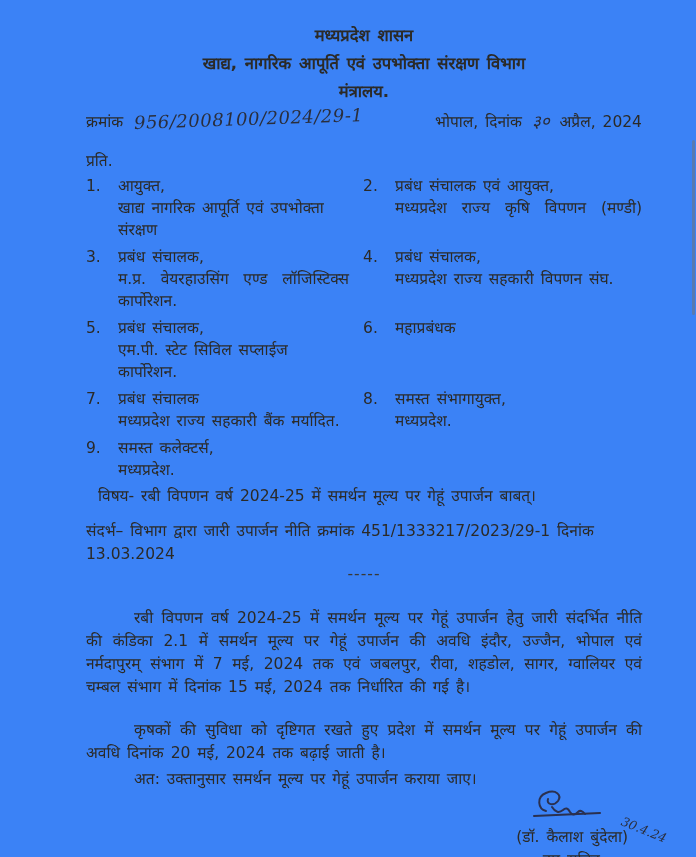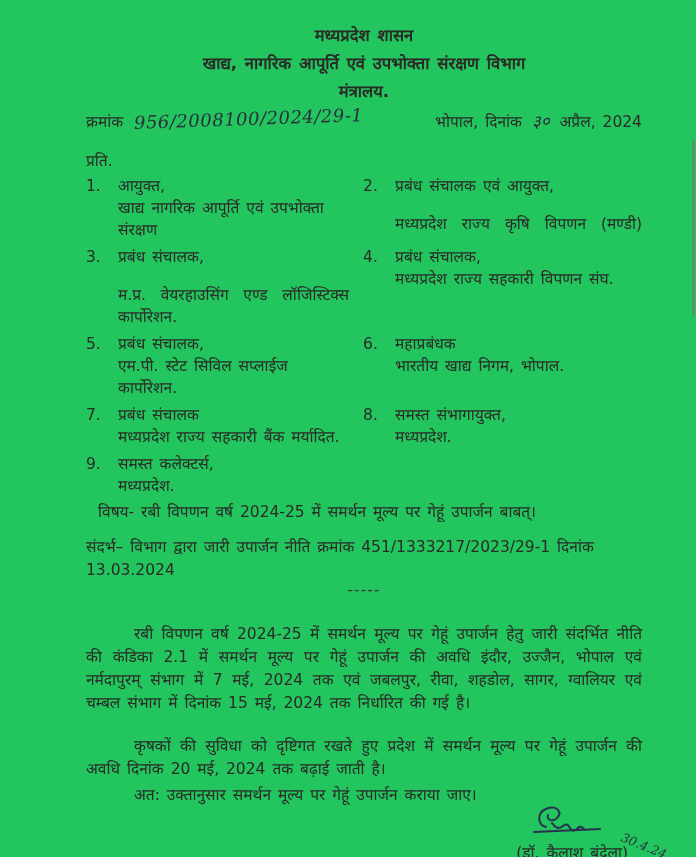--- a/index.html
+++ b/index.html
@@ -1,20 +1,20 @@
 <!DOCTYPE html>
 <html><head>
 <meta charset="utf-8">
 <style>
   html,body{margin:0;padding:0;background:#e8e6e2;}
   .page{
     position:relative;
     width:696px;height:857px;
     margin:0 auto;
-    background:#22c55e;
+    background:#3b82f6;
     color:#2b2a27;
     font-family:"DejaVu Sans",sans-serif;
     font-size:15.5px;
     line-height:22px;
     box-sizing:border-box;
     padding:22px 54px 14px 86px;
     overflow:hidden;
     word-spacing:2px;
   }
   .scan-streak{
@@ -39,21 +39,21 @@
   .recipients{
     display:grid;
     grid-template-columns:1fr 1.06fr;
     column-gap:14px;
     row-gap:5px;
     margin-top:2px;
   }
   .rcp{display:grid;grid-template-columns:32px 1fr;align-items:start;}
   .rcp .num{line-height:22px;}
   .rcp .ln{display:block;line-height:22px;}
-  .jl{text-align:justify;text-align-last:justify;margin-top:16px;}
+  .jl{text-align:justify;text-align-last:justify;}
   
   .subject{margin-top:4px;padding-left:12px;line-height:23px;}
   .reference{margin-top:12px;line-height:23px;}
   .separator{text-align:center;line-height:16px;letter-spacing:1px;color:#3a3935;}
   
   .para{margin:0;text-align:justify;line-height:23px;}
   .p1{margin-top:25px;text-indent:48px;}
   .p2{margin-top:20px;text-indent:48px;}
   .p3{margin-top:3px;text-indent:48px;text-align:left;}
   
@@ -131,21 +131,20 @@
       <span class="num">5.</span>
       <span class="body">
         <span class="ln">प्रबंध संचालक,</span>
         <span class="ln">एम.पी. स्टेट सिविल सप्लाईज कार्पोरेशन.</span>
       </span>
     </div>
     <div class="rcp">
       <span class="num">6.</span>
       <span class="body">
         <span class="ln">महाप्रबंधक</span>
-        <span class="ln">भारतीय खाद्य निगम, भोपाल.</span>
       </span>
     </div>
     <div class="rcp">
       <span class="num">7.</span>
       <span class="body">
         <span class="ln">प्रबंध संचालक</span>
         <span class="ln">मध्यप्रदेश राज्य सहकारी बैंक मर्यादित.</span>
       </span>
     </div>
     <div class="rcp">

